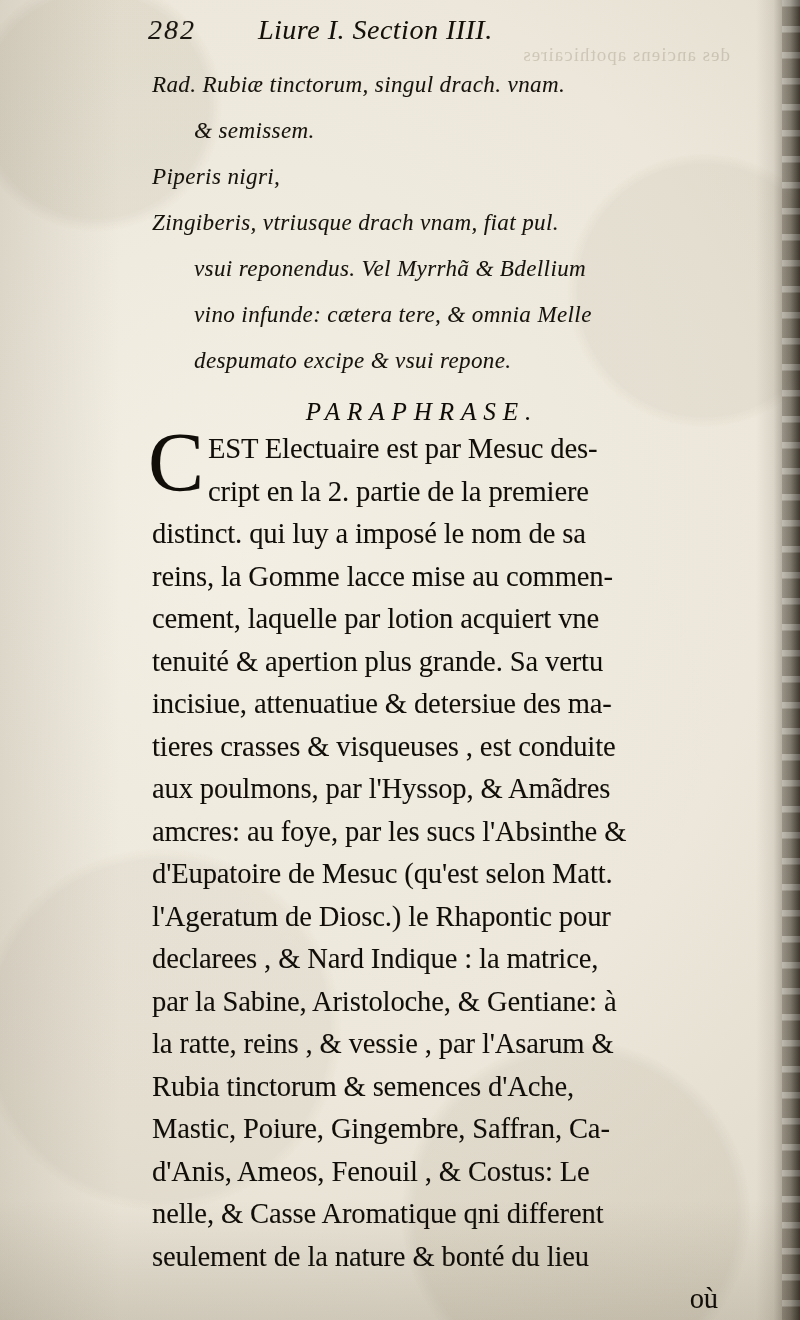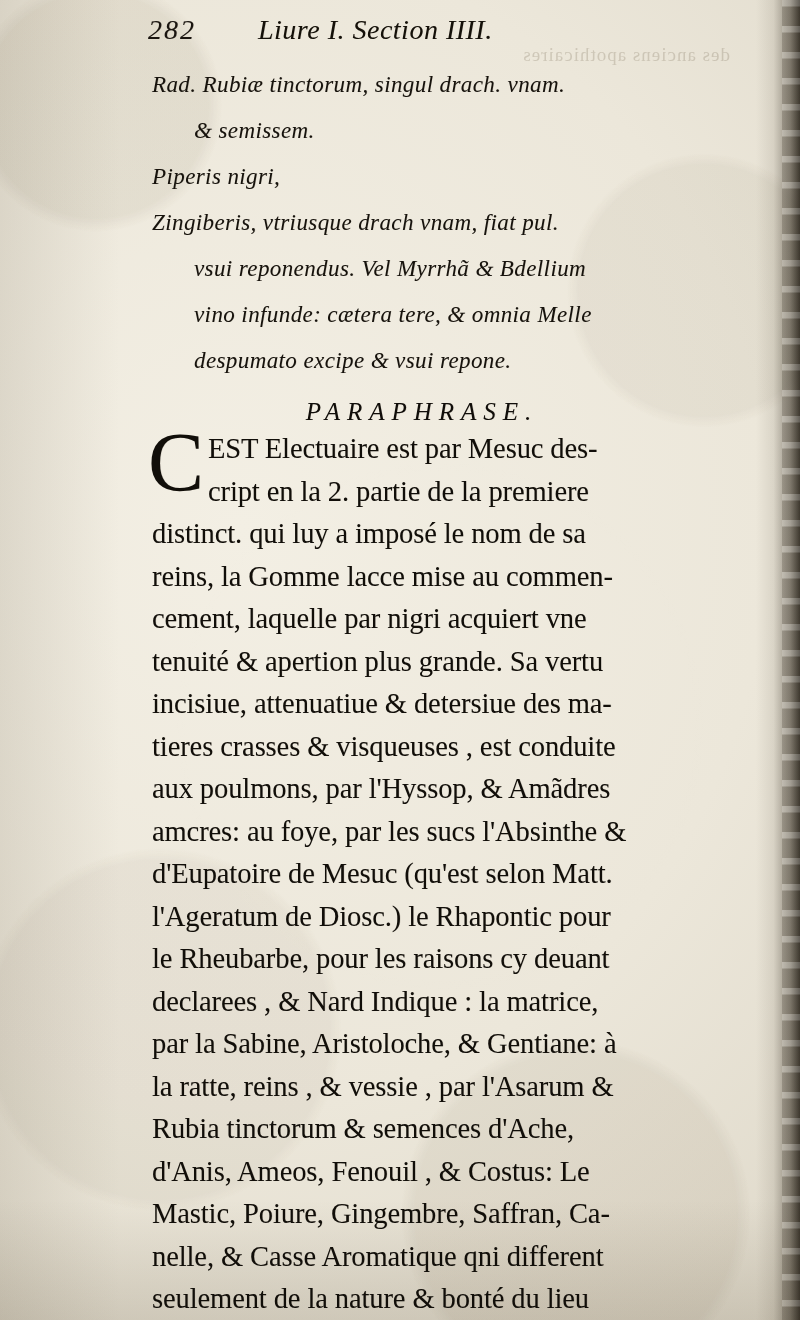--- a/index.html
+++ b/index.html
@@ -189,35 +189,34 @@
 
     <div class="paraphrase-head">PARAPHRASE.</div>
 
     <div class="body">
       <p>
         <span class="dropcap">C</span>
         <span class="ln">EST Electuaire est par Mesuc des-</span>
         <span class="ln">cript en la 2. partie de la premiere</span>
         <span class="ln">distinct. qui luy a imposé le nom de sa</span>
         <span class="ln">reins, la Gomme lacce mise au commen-</span>
-        <span class="ln">cement, laquelle par nigri acquiert vne</span>
+        <span class="ln">cement, laquelle par lotion acquiert vne</span>
         <span class="ln">tenuité &amp; apertion plus grande. Sa vertu</span>
         <span class="ln">incisiue, attenuatiue &amp; detersiue des ma-</span>
         <span class="ln">tieres crasses &amp; visqueuses , est conduite</span>
         <span class="ln">aux poulmons, par l'Hyssop, &amp; Amãdres</span>
         <span class="ln">amcres: au foye, par les sucs l'Absinthe &amp;</span>
         <span class="ln">d'Eupatoire de Mesuc (qu'est selon Matt.</span>
         <span class="ln">l'Ageratum de Diosc.) le Rhapontic pour</span>
-        <span class="ln">le Rheubarbe, pour les raisons cy deuant</span>
         <span class="ln">declarees , &amp; Nard Indique : la matrice,</span>
         <span class="ln">par la Sabine, Aristoloche, &amp; Gentiane: à</span>
         <span class="ln">la ratte, reins , &amp; vessie , par l'Asarum &amp;</span>
         <span class="ln">Rubia tinctorum &amp; semences d'Ache,</span>
+        <span class="ln">Mastic, Poiure, Gingembre, Saffran, Ca-</span>
         <span class="ln">d'Anis, Ameos, Fenouil , &amp; Costus: Le</span>
-        <span class="ln">Mastic, Poiure, Gingembre, Saffran, Ca-</span>
         <span class="ln">nelle, &amp; Casse Aromatique qni different</span>
         <span class="ln">seulement de la nature &amp; bonté du lieu</span>
         <span class="lastline">où</span>
       </p>
     </div>
 
   </div>
 
   <div class="gutter"></div>
   <div class="edge-ticks"></div>

